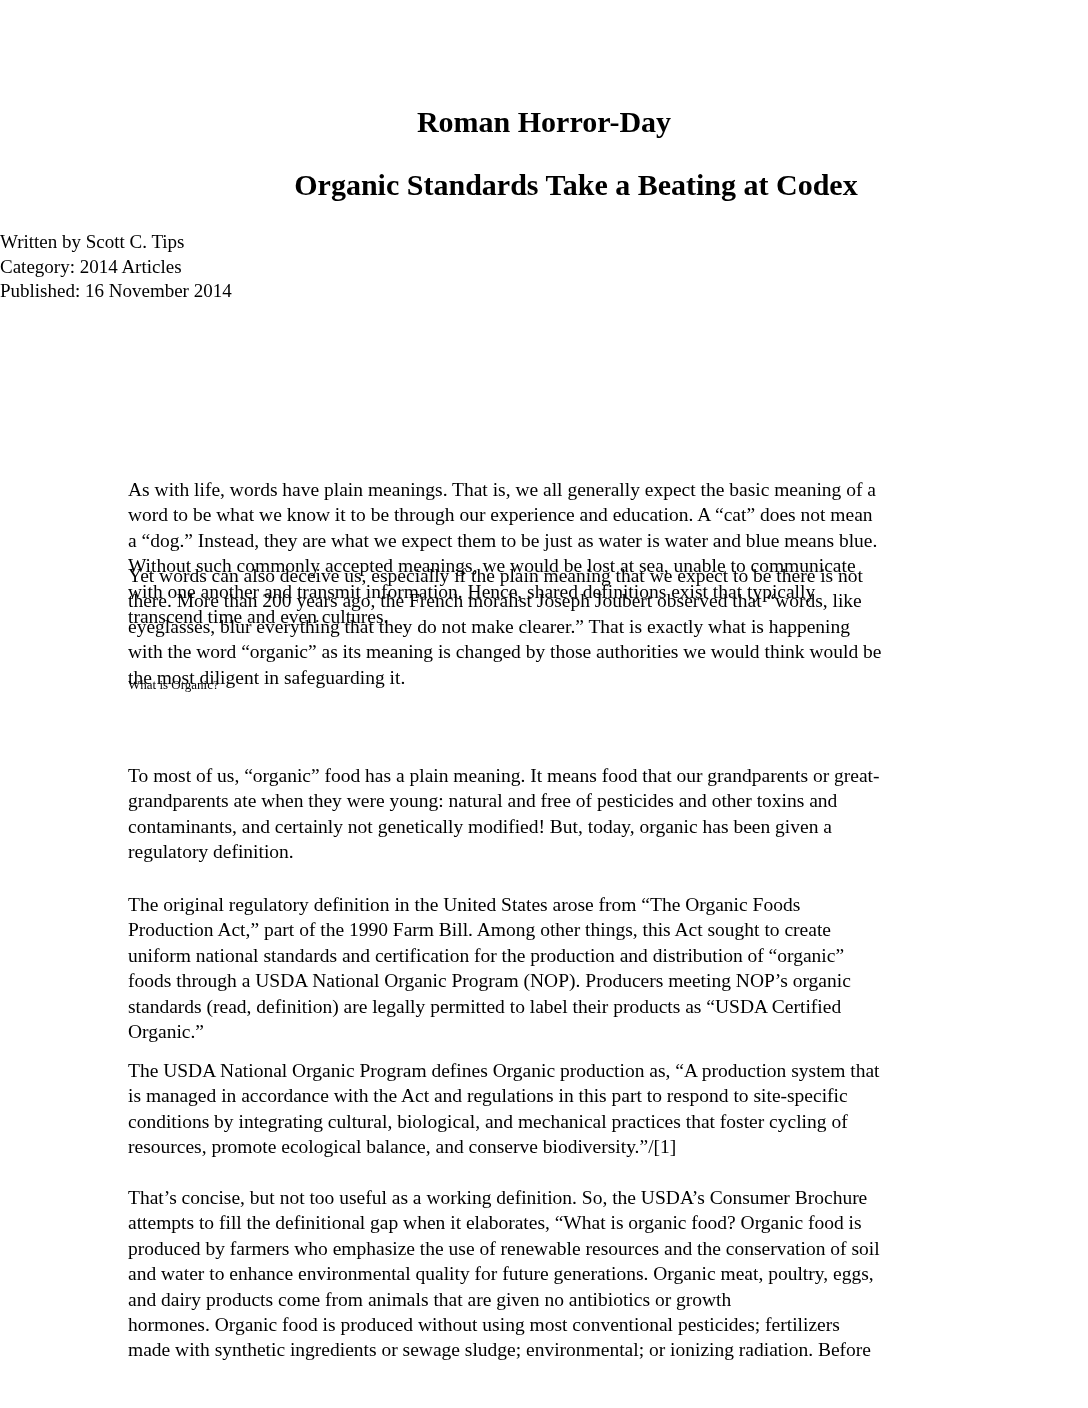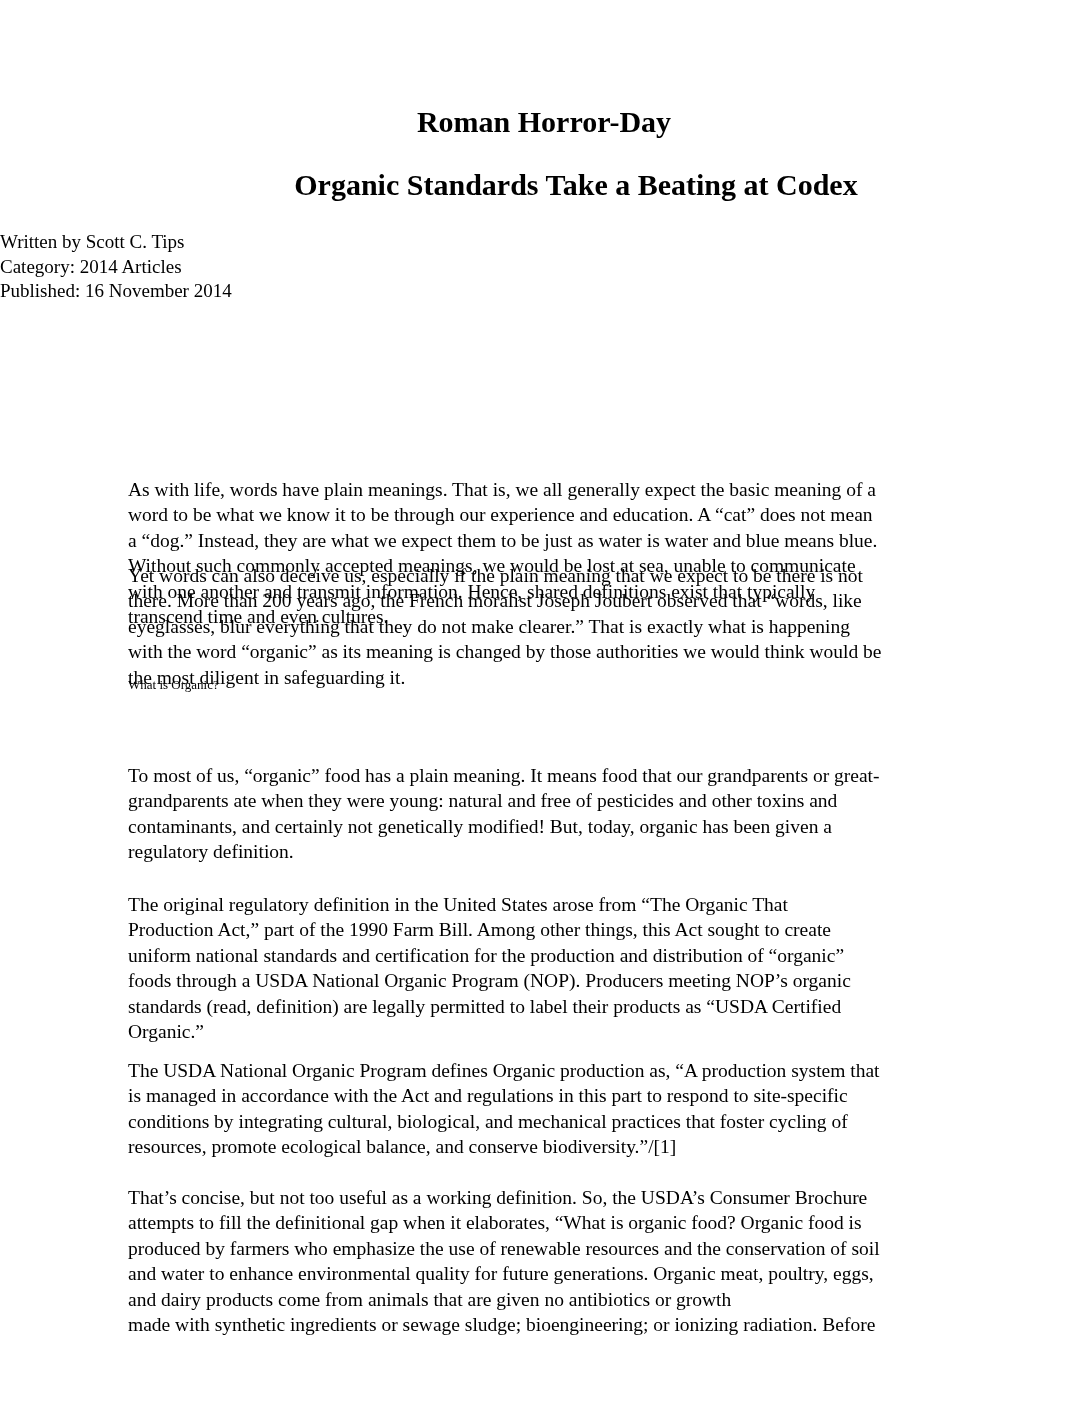--- a/index.html
+++ b/index.html
@@ -53,34 +53,35 @@
       <span class="line">the most diligent in safeguarding it.</span>
     </div>
   <div class="heading h1">What is Organic?</div>
   <div class="body p3">
       <span class="line">To most of us, “organic” food has a plain meaning.  It means food that our grandparents or great-</span>
       <span class="line">grandparents ate when they were young: natural and free of pesticides and other toxins and</span>
       <span class="line">contaminants, and certainly not genetically modified! But, today, organic has been given a</span>
       <span class="line">regulatory definition.</span>
     </div>
   <div class="body p4">
-      <span class="line">The original regulatory definition in the United States arose from “The Organic That</span>
+      <span class="line">The original regulatory definition in the United States arose from “The Organic Foods</span>
       <span class="line">Production Act,” part of the 1990 Farm Bill.  Among other things, this Act sought to create</span>
       <span class="line">uniform national standards and certification for the production and distribution of “organic”</span>
       <span class="line">foods through a USDA National Organic Program (NOP). Producers meeting NOP’s organic</span>
       <span class="line">standards (read, definition) are legally permitted to label their products as “USDA Certified</span>
       <span class="line">Organic.”</span>
     </div>
   <div class="body p5">
       <span class="line">The USDA National Organic Program defines Organic production as, “A production system that</span>
       <span class="line">is managed in accordance with the Act and regulations in this part to respond to site-specific</span>
       <span class="line">conditions by integrating cultural, biological, and mechanical practices that foster cycling of</span>
       <span class="line">resources, promote ecological balance, and conserve biodiversity.”/[1]</span>
     </div>
   <div class="body p6">
       <span class="line">That’s concise, but not too useful as a working definition. So, the USDA’s Consumer Brochure</span>
       <span class="line">attempts to fill the definitional gap when it elaborates, “What is organic food? Organic food is</span>
       <span class="line">produced by farmers who emphasize the use of renewable resources and the conservation of soil</span>
       <span class="line">and water to enhance environmental quality for future generations.  Organic meat, poultry, eggs,</span>
       <span class="line">and dairy products come from animals that are given no antibiotics or growth</span>
-      <span class="line">made with synthetic ingredients or sewage sludge; bioengineering; or ionizing radiation.  Before</span>
+      <span class="line">hormones.  Organic food is produced without using most conventional pesticides; fertilizers</span>
+      <span class="line">made with synthetic ingredients or sewage sludge; environmental; or ionizing radiation.  Before</span>
     </div>
 </div>
 
 </body></html>

